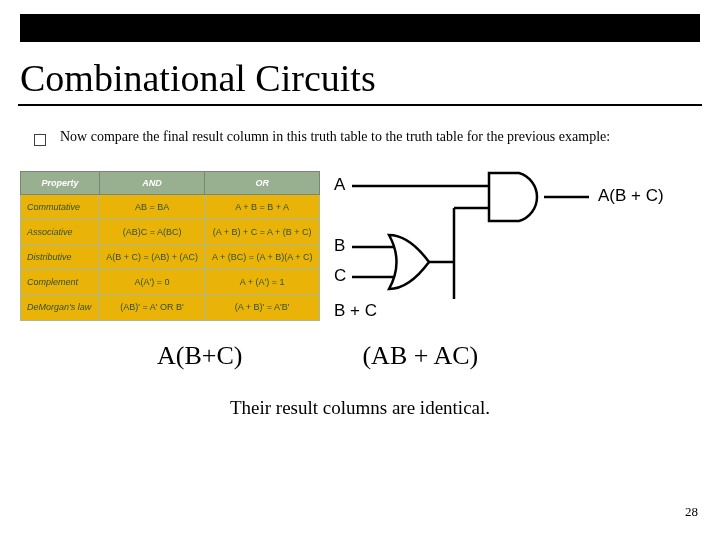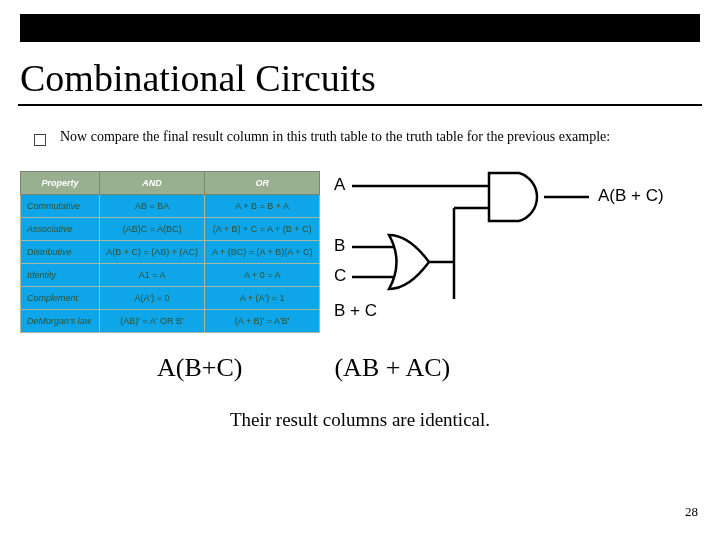--- a/index.html
+++ b/index.html
@@ -55,21 +55,21 @@
     width: 300px;
   }
   .prop-table th {
     background: #98b090;
     color: #fff;
     font-style: italic;
     padding: 6px 4px;
     border: 1px solid #788870;
   }
   .prop-table td {
-    background: #0ea5e9;
+    background: #eab308;
     padding: 6px 4px;
     border: 1px solid #a8b8a0;
     text-align: center;
     color: #305030;
   }
   .prop-table td:first-child {
     font-style: italic;
     text-align: left;
     padding-left: 6px;
   }
@@ -85,21 +85,21 @@
   }
   .wire { stroke: #000; stroke-width: 2.5; fill: none; }
   .gate { stroke: #000; stroke-width: 2.5; fill: #fff; }
   .formula-row {
     display: flex;
     margin: 20px 0 0 0;
     font-size: 26px;
     padding-left: 27px;
   }
   .formula-left { margin-left: 130px; }
-  .formula-right { margin-left: 92px; }
+  .formula-right { margin-left: 120px; }
   .footer-text {
     text-align: center;
     font-size: 19px;
     margin-top: 26px;
   }
   .page-num {
     position: absolute;
     right: 22px;
     bottom: 20px;
     font-size: 13px;
@@ -137,25 +137,20 @@
           <td>Associative</td>
           <td>(AB)C = A(BC)</td>
           <td>(A + B) + C = A + (B + C)</td>
         </tr>
       <tr>
           <td>Distributive</td>
           <td>A(B + C) = (AB) + (AC)</td>
           <td>A + (BC) = (A + B)(A + C)</td>
         </tr>
       <tr>
-          <td>Identity</td>
-          <td>A1 = A</td>
-          <td>A + 0 = A</td>
-        </tr>
-      <tr>
           <td>Complement</td>
           <td>A(A') = 0</td>
           <td>A + (A') = 1</td>
         </tr>
       <tr>
           <td>DeMorgan's law</td>
           <td>(AB)' = A' OR B'</td>
           <td>(A + B)' = A'B'</td>
         </tr>
     </tbody>

